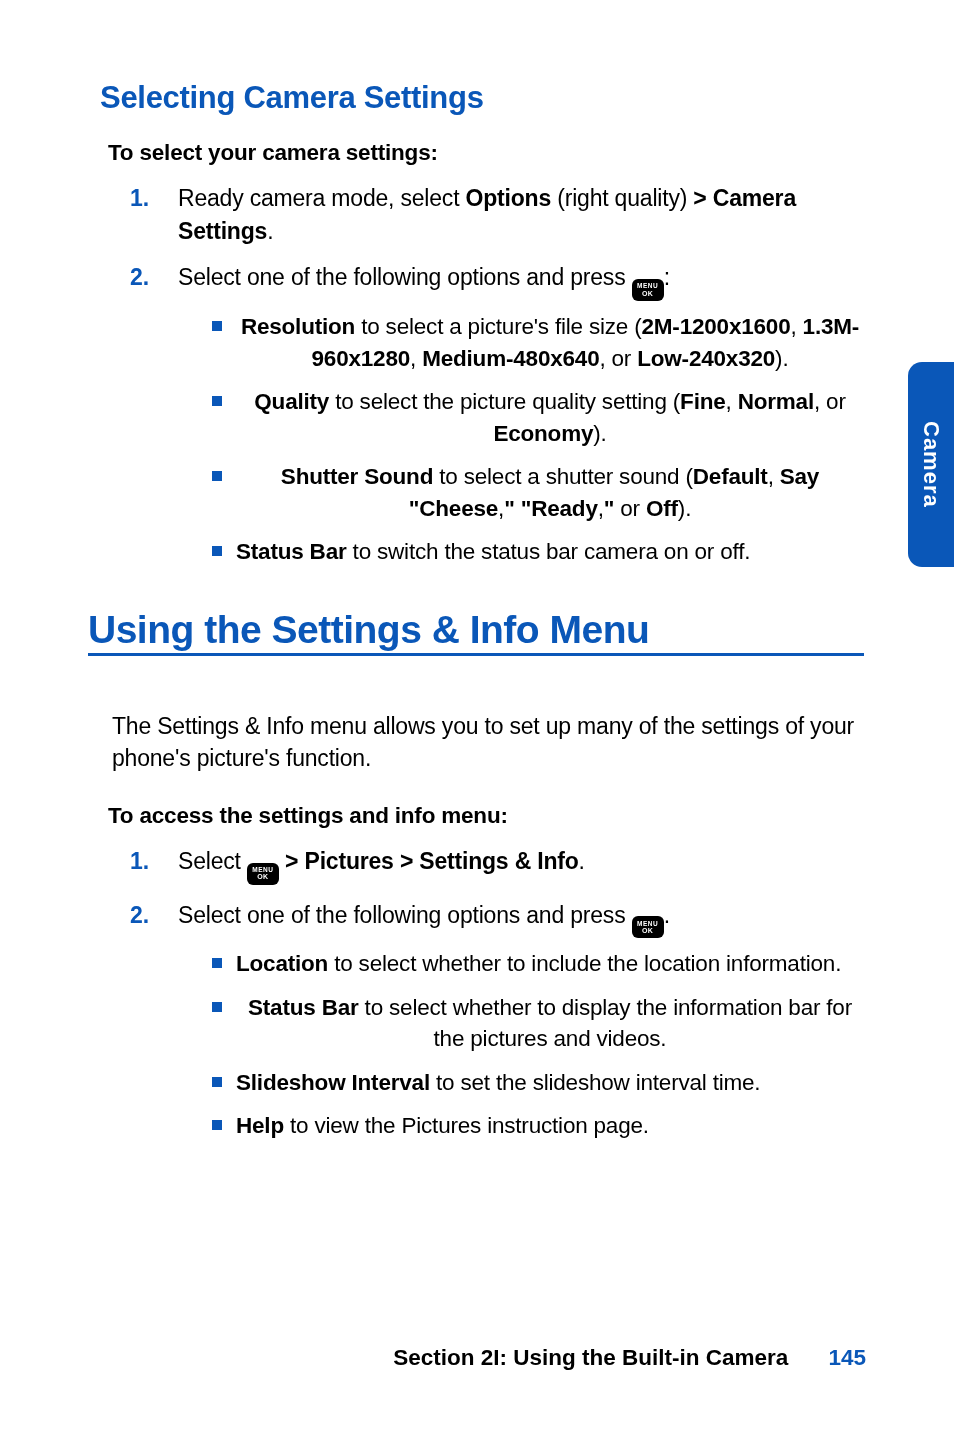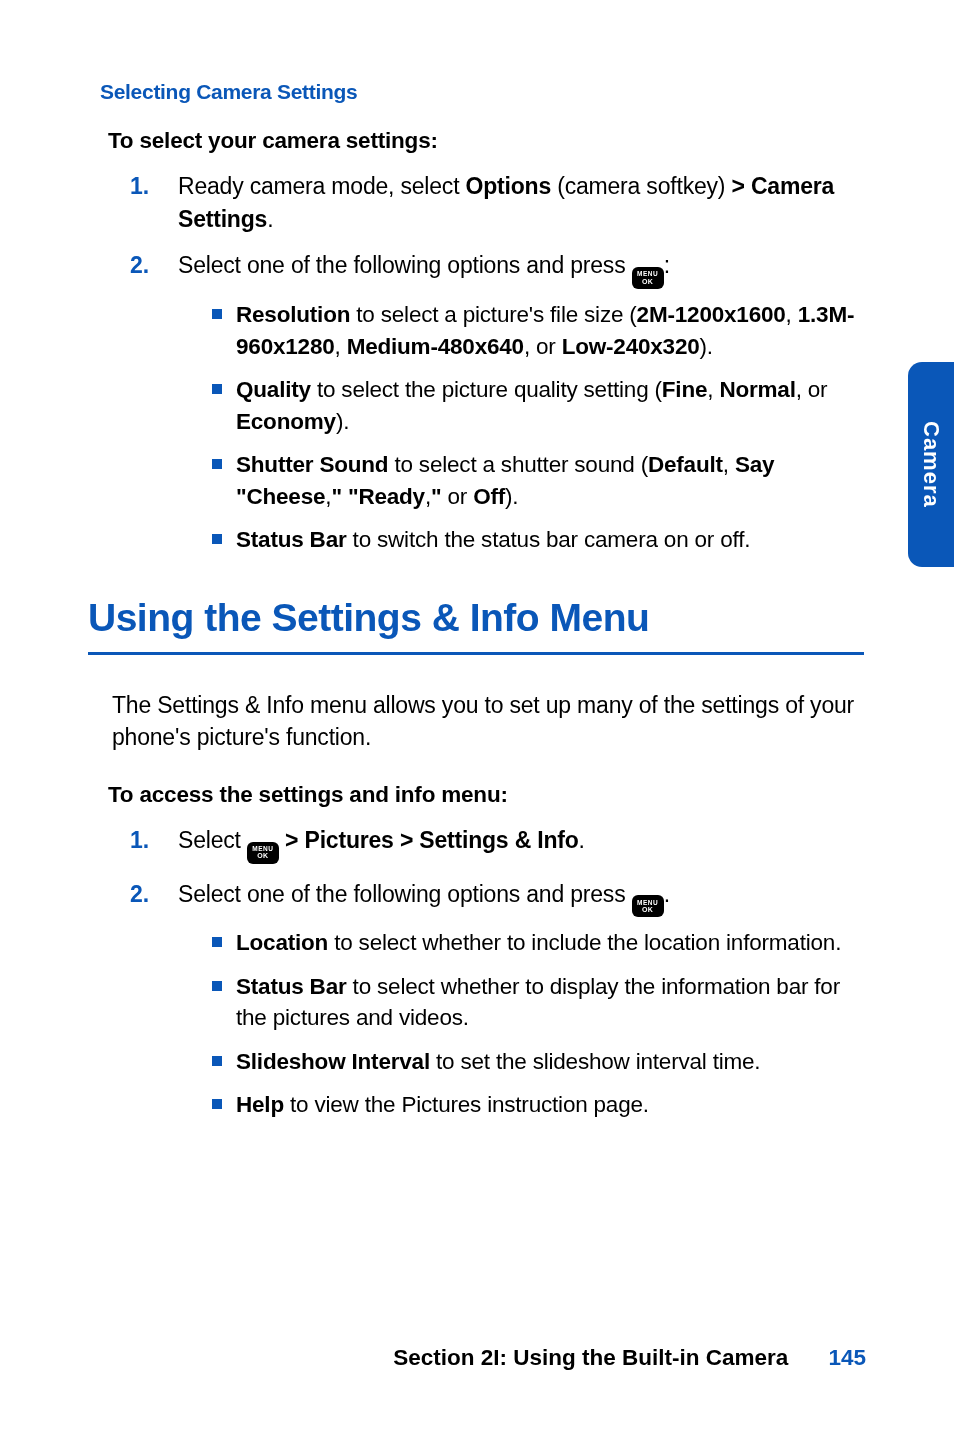--- a/index.html
+++ b/index.html
@@ -22,33 +22,33 @@
     color: #fff;
     font-weight: 700;
     font-size: 22px;
     writing-mode: vertical-rl;
     text-orientation: mixed;
     letter-spacing: 1px;
   }
   .h2 {
     color: #0a57b8;
     font-weight: 700;
-    font-size: 21px;
+    font-size: 31px;
     margin-bottom: 24px;
     letter-spacing: -0.3px;
   }
   .h1 {
     color: #0a57b8;
     font-weight: 700;
     font-size: 39px;
     letter-spacing: -0.5px;
-    padding-bottom: 12px;
+    padding-bottom: 1px;
     border-bottom: 3px solid #0a57b8;
     margin-top: 28px;
-    margin-bottom: 34px;
+    margin-bottom: 54px;
     margin-left: -12px;
     width: calc(100% + 12px);
   }
   .lead-bold {
     font-weight: 700;
     font-size: 22.5px;
     margin-bottom: 16px;
     margin-left: 8px;
     letter-spacing: -0.2px;
   }
@@ -57,21 +57,21 @@
     line-height: 1.42;
     margin-bottom: 28px;
     margin-left: 12px;
     letter-spacing: -0.2px;
   }
   ol.steps { list-style: none; margin-left: 30px; }
   ol.steps > li { display: flex; margin-bottom: 14px; font-size: 23px; line-height: 1.42; }
   ol.steps > li .num { color: #0a57b8; font-weight: 700; width: 48px; flex-shrink: 0; text-align: left; }
   ol.steps > li .body { flex: 1; letter-spacing: -0.2px; }
   ol.steps > li .body .b { font-weight: 700; }
-  ul.bullets { list-style: none; margin-top: 10px; margin-left: 34px; }
+  ul.bullets { list-style: none; margin-top: 10px; margin-left: 34px; text-align: center; }
   ul.bullets > li { display: flex; margin-bottom: 12px; font-size: 22.5px; line-height: 1.40; letter-spacing: -0.2px; }
   ul.bullets > li::before {
     content: "";
     width: 10px; height: 10px;
     background: #0a57b8;
     margin-top: 10px;
     margin-right: 14px;
     flex-shrink: 0;
   }
   .menu-icon {
@@ -111,21 +111,21 @@
     <span>Camera</span>
   </div>
 
   <div class="h2">Selecting Camera Settings</div>
   <div class="lead-bold">To select your camera settings:</div>
 
   <ol class="steps">
     <li>
       <span class="num">1.</span>
       <span class="body">
-        <span>Ready camera mode, select </span><span class="b">Options</span><span> (camera softkey) </span><span class="b">&gt; Camera Settings</span><span>.</span>
+        <span>Ready camera mode, select </span><span class="b">Options</span><span> (right quality) </span><span class="b">&gt; Camera Settings</span><span>.</span>
       </span>
     </li>
     <li>
       <span class="num">2.</span>
       <span class="body">
         <span>Select one of the following options and press </span><span class="menu-icon">
             <span class="t">MENU</span>
             <span class="o">OK</span>
           </span><span>:</span>
 

